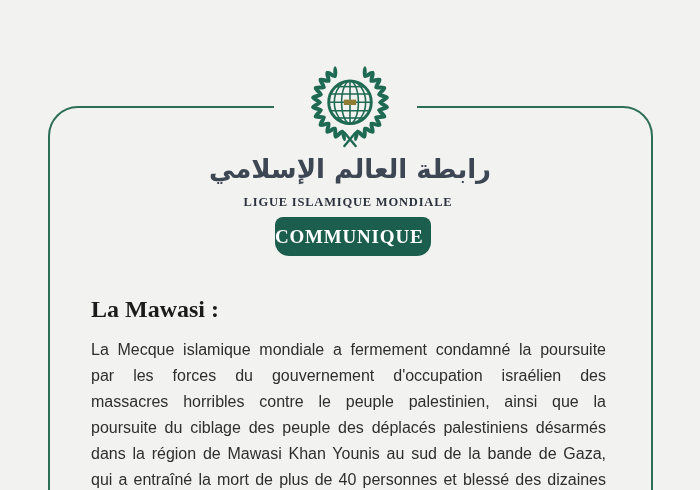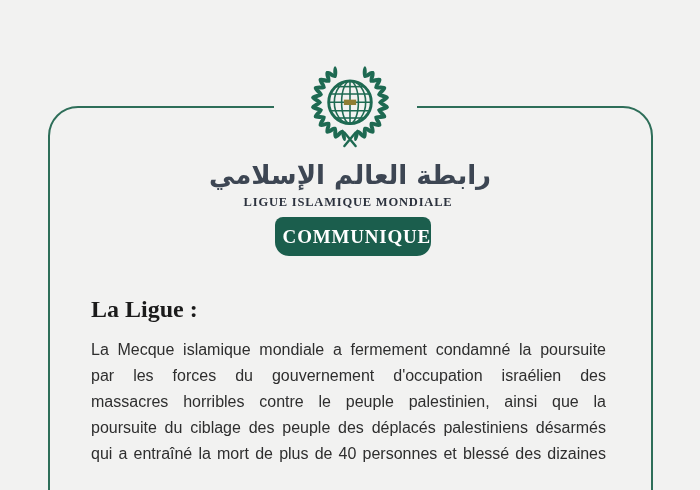--- a/index.html
+++ b/index.html
@@ -30,21 +30,21 @@
     width:143px; height:9px;
     background:var(--page-bg);
   }
   .logo{
     position:absolute;
     left:294px; top:56px;
     width:112px; height:96px;
   }
   .arabic{
     position:absolute;
-    left:0; top:153px;
+    left:0; top:147px;
     width:700px; height:44px;
     line-height:44px;
     text-align:center;
     direction:rtl;
     font-family:"DejaVu Sans", sans-serif;
     font-weight:bold;
     font-size:26px;
     color:#3d4653;
   }
   .org-name{
@@ -57,21 +57,21 @@
     font-size:12.5px;
     letter-spacing:0.8px;
     color:#2c323e;
   }
   .banner{
     position:absolute;
     left:275px; top:217px;
     width:156px; height:39px;
     background:var(--banner-green);
     border-radius:8px 8px 14px 14px;
-    display:flex; align-items:center; justify-content:flex-end;
+    display:flex; align-items:center; justify-content:flex-start;
   }
   .banner-label{
     font-family:"Liberation Serif", serif;
     font-weight:bold;
     font-size:19px;
     letter-spacing:0.8px;
     color:#ffffff;
   }
   .dateline{
     position:absolute;
@@ -202,21 +202,22 @@
 </svg>
 
 <div class="arabic">رابطة العالم الإسلامي</div>
 
 <div class="org-name">LIGUE ISLAMIQUE MONDIALE</div>
 
 <div class="banner">
   <span class="banner-label">COMMUNIQUE</span>
 </div>
 
-<div class="dateline">La Ligue :</div>
+<div class="dateline">La Mawasi :</div>
 
 <div class="body-text">
   <div class="body-line">La Mecque islamique mondiale a fermement condamné la poursuite</div>
   <div class="body-line">par les forces du gouvernement d'occupation israélien des</div>
   <div class="body-line">massacres horribles contre le peuple palestinien, ainsi que la</div>
   <div class="body-line">poursuite du ciblage des peuple des déplacés palestiniens désarmés</div>
+  <div class="body-line">dans la région de Mawasi Khan Younis au sud de la bande de Gaza,</div>
   <div class="body-line">qui a entraîné la mort de plus de 40 personnes et blessé des dizaines</div>
 </div>
 
 </body></html>

